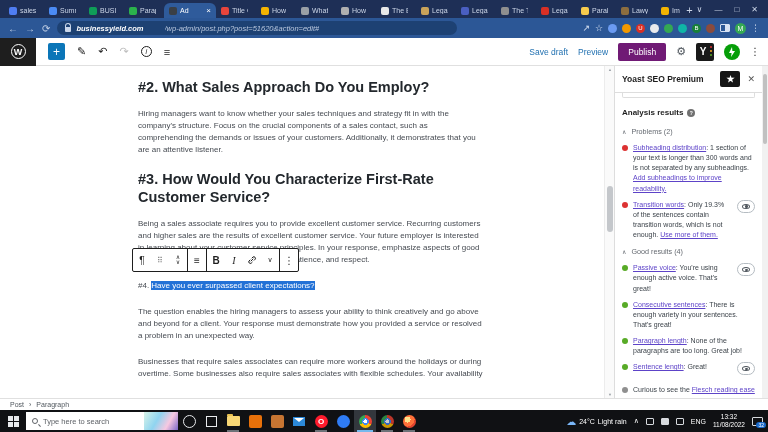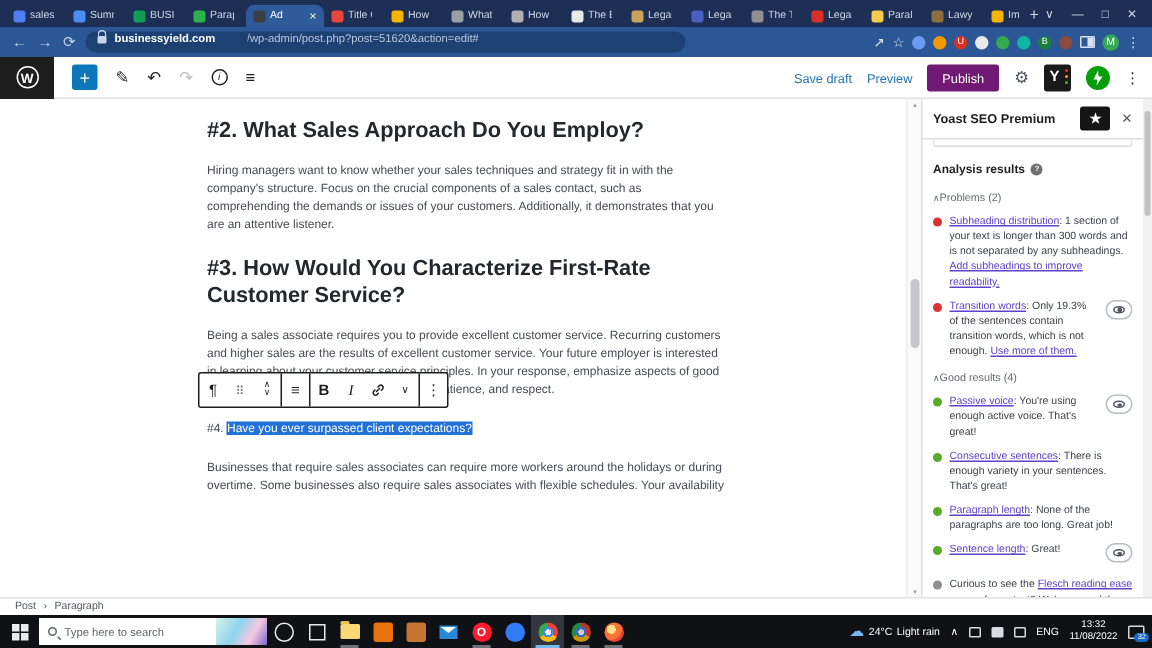--- a/index.html
+++ b/index.html
@@ -12,21 +12,21 @@
          color:#ccd6e8; border-radius:6px 6px 0 0; overflow:hidden; white-space:nowrap; flex:none; cursor:default; }
   .tab.active { background:#2f5b9b; color:#fff; width:52px; }
   .fav { width:8px; height:8px; border-radius:2px; flex:none; font-size:5px; color:#fff; display:flex; align-items:center; justify-content:center; }
   .tlabel { overflow:hidden; text-overflow:clip; }
   .tclose { margin-left:auto; font-size:8px; }
   .newtab { color:#ccd6e8; font-size:11px; margin:0 4px 2px 6px; }
   .wincontrols { margin-left:auto; display:flex; gap:12px; align-items:center; color:#ccd6e8; font-size:8px; padding:0 10px 4px 0; }
 
   .addressbar { height:20px; background:#2c5796; display:flex; align-items:center; padding:0 8px; gap:7px; color:#d8e2f3; }
   .navg { font-size:10px; color:#c2d0e6; }
-  .urlpill { width:400px; height:14px; background:#1d4173; border-radius:8px; display:flex; gap:5px; padding:0 8px; font-size:7.5px; }
+  .urlpill { width:400px; height:14px; background:#1d4173; border-radius:8px; display:flex; align-items:center; gap:5px; padding:0 8px; font-size:7.5px;font-style:italic; }
   .lock { width:6px; height:5px; background:#c9d6ea; border-radius:1px; position:relative; margin-top:3px; flex:none; }
   .lock::before { content:''; position:absolute; width:4px; height:4px; border:1px solid #c9d6ea; border-bottom:none; border-radius:3px 3px 0 0; top:-4px; left:0; }
   .urldomain { color:#fff; font-weight:bold; }
   .urlpath { color:#b9c7dd; overflow:hidden; white-space:nowrap;margin-left:16px; }
   .extrow { display:flex; gap:5px; align-items:center; margin-left:auto; }
   .ext { width:9px; height:9px; border-radius:50%; font-size:6px; color:#fff; display:flex; align-items:center; justify-content:center; flex:none; }
   .plainico { color:#d8e2f3; font-size:9px; }
   .splitico { width:10px; height:8px; border:1px solid #d8e2f3; border-radius:1px; position:relative; }
   .splitico::after { content:''; position:absolute; right:0; top:0; width:4px; height:6px; background:#d8e2f3; }
   .avatar { width:11px; height:11px; border-radius:50%; background:#34a853; color:#fff; font-size:7px; display:flex; align-items:center; justify-content:center; }
@@ -71,21 +71,21 @@
   .tbtn.italic { font-style:italic; font-family:"Liberation Serif", serif; }
 
   
   .sidebar { width:148px; border-left:1px solid #ddd; background:#fff; overflow:hidden; font-size:7px; flex:none; }
   .sbheader { display:flex; align-items:center; padding:5px 7px; border-bottom:1px solid #ddd; font-size:8.5px; font-weight:bold; color:#1e1e1e; }
   .starbtn { margin-left:auto; width:20px; height:16px; background:#151515; color:#fff; border-radius:2px; font-size:9px; display:flex; align-items:center; justify-content:center; }
   .sbclose { margin-left:7px; color:#555; font-size:9px; font-weight:normal; }
   .cutbox { height:5px; border:1px solid #ddd; border-top:none; border-radius:0 0 2px 2px; margin:0 7px 8px; }
   .sbtitle { display:flex; align-items:center; gap:4px; padding:2px 7px 6px; font-size:8px; font-weight:bold; color:#1e1e1e; }
   .helpc { width:8px; height:8px; border-radius:50%; background:#707070; color:#fff; font-size:5px; font-weight:bold; display:flex; align-items:center; justify-content:center; }
-  .seclabel { display:flex; align-items:center; color:#646970; padding:4px 7px; font-size:7.2px; }
+  .seclabel { display:flex; align-items:center; gap:5px; color:#646970; padding:4px 7px; font-size:7.2px; }
   .caret { font-size:6px; color:#646970; }
   .yitem { display:flex; gap:5px; padding:3px 7px; line-height:1.45; color:#3c434a; }
   .bullet { width:6px; height:6px; border-radius:50%; margin-top:2px; flex:none; }
   .bullet.red { background:#dc3232; }
   .bullet.green { background:#58ab27; }
   .bullet.grey { background:#8f8f8f; }
   .ytext { flex:1; }
   .ylink { color:#5d43c8; text-decoration:underline; }
   .eyebtn { display:none; margin-left:3px; width:18px; height:13px; border:1px solid #b5bcc2; border-radius:7px; align-items:center; justify-content:center; flex:none; }
   .eyebtn.haseye { display:flex; }
@@ -323,20 +323,21 @@
 
   <div class="workspace">
 
     <div class="contentcol">
       <div class="doc">
         <h2>#2. What Sales Approach Do You Employ?</h2>
         <p>Hiring managers want to know whether your sales techniques and strategy fit in with the company's structure. Focus on the crucial components of a sales contact, such as comprehending the demands or issues of your customers. Additionally, it demonstrates that you are an attentive listener.</p>
         <h2>#3. How Would You Characterize First-Rate Customer Service?</h2>
         <p>Being a sales associate requires you to provide excellent customer service. Recurring customers and higher sales are the results of excellent customer service. Your future employer is interested in learning about your customer service principles. In your response, emphasize aspects of good customer service, such as communication, patience, and respect.</p>
         <p><span>#4. </span><span class="sel">Have you ever surpassed client expectations?</span></p>
+        <p>The question enables the hiring managers to assess your ability to think creatively and go above and beyond for a client. Your response must demonstrate how you provided a service or resolved a problem in an unexpected way.</p>
         <p>Businesses that require sales associates can require more workers around the holidays or during overtime. Some businesses also require sales associates with flexible schedules. Your availability</p>
       </div>
 
       <div class="blocktoolbar">
         <div class="tbgroup">
           <span class="tbtn">¶</span>
           <span class="tbtn drag">⠿</span>
           <span class="tbtn mover">
               <span>∧</span>
               <span>∨</span>

